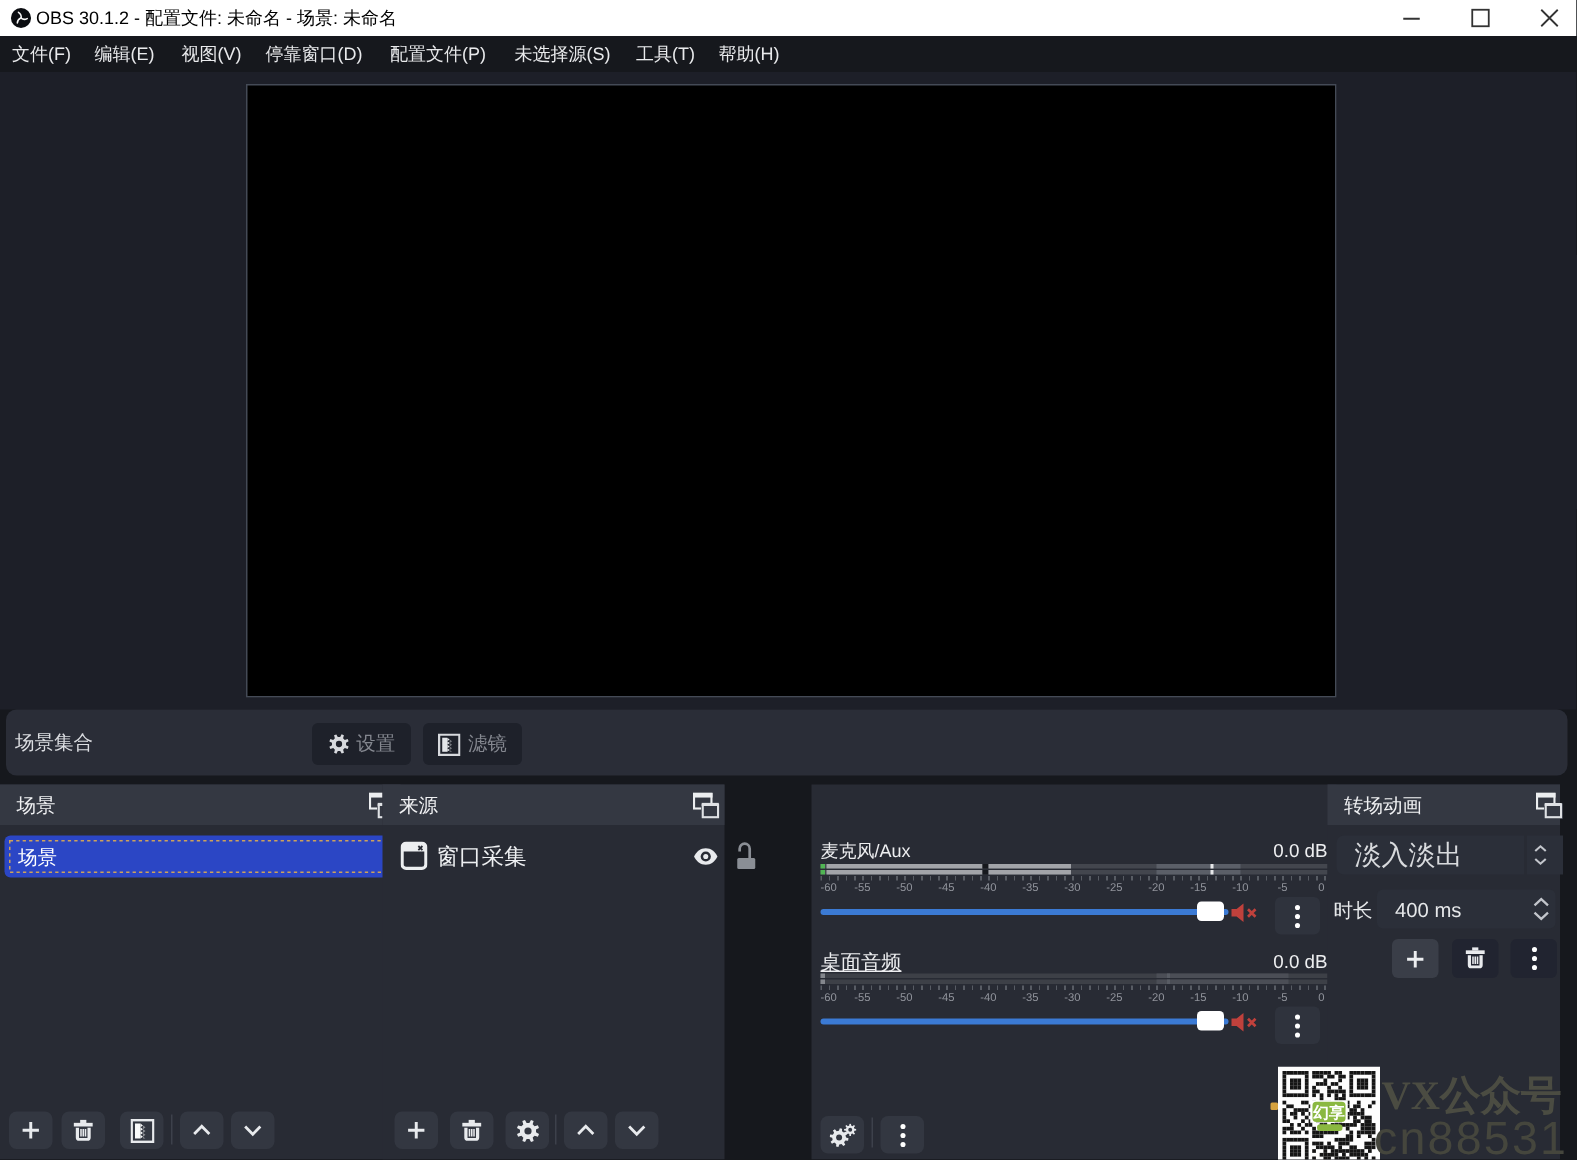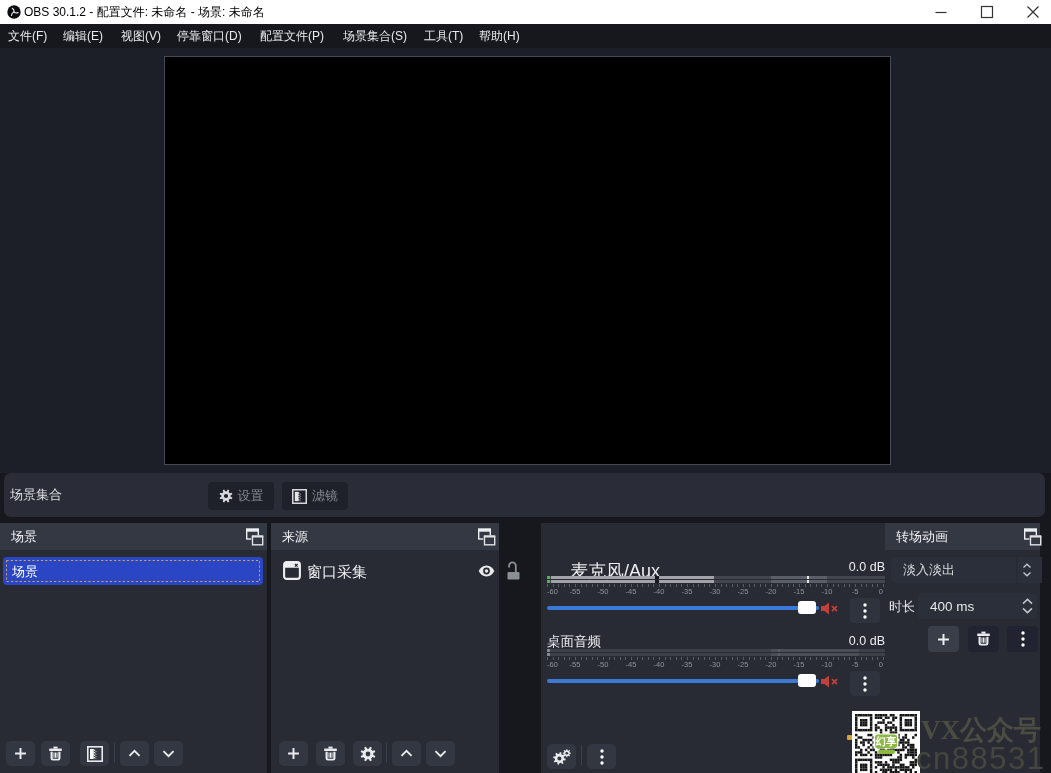--- a/index.html
+++ b/index.html
@@ -54,21 +54,21 @@
 <svg class="abs" style="left:1026px;top:5px" width="14" height="14" viewBox="0 0 14 14">
   <path d="M1.5 1.5l11 11M12.5 1.5l-11 11" stroke="#333" stroke-width="1.2" fill="none"></path>
 </svg>
 
 <div class="abs" id="menubar"></div>
 <div class="mi" style="left:8px">文件(F)</div>
 <div class="mi" style="left:63px">编辑(E)</div>
 <div class="mi" style="left:121px">视图(V)</div>
 <div class="mi" style="left:177px">停靠窗口(D)</div>
 <div class="mi" style="left:260px">配置文件(P)</div>
-<div class="mi" style="left:343px">场景集合(S)</div>
+<div class="mi" style="left:343px">未选择源(S)</div>
 <div class="mi" style="left:424px">工具(T)</div>
 <div class="mi" style="left:479px">帮助(H)</div>
 
 <div class="abs" id="central"></div>
 <div class="abs" id="canvas"></div>
 
 <div class="abs" id="ctxbar"></div>
 <div class="abs" id="ctxlabel">场景集合</div>
 <div class="ctxbtn" style="left:208px;width:66px">
   <svg width="14" height="14" viewBox="0 0 16 16">
@@ -131,21 +131,21 @@
         <path d="M2.6 10.6L8 5.2l5.4 5.4" fill="none" stroke="#e8eaed" stroke-width="2"></path>
       </svg>
     </div>
   <div class="tbtn" style="left:154px">
       <svg width="15" height="15" viewBox="0 0 16 16">
         <path d="M2.6 5.4L8 10.8l5.4-5.4" fill="none" stroke="#e8eaed" stroke-width="2"></path>
       </svg>
     </div>
 </div>
 
-<div class="dock" id="dock-sources" style="left:271px;width:228px">
+<div class="dock" id="dock-sources" style="left:255px;width:228px">
   <div class="dhead">
       <div class="dtitle">来源</div>
     <svg class="dfloat" style="right:3px;top:5px" width="18" height="18" viewBox="0 0 18 18">
         <rect x="0.7" y="1.2" width="11.6" height="9.8" fill="none" stroke="#eceef0" stroke-width="1.4"></rect>
         <rect x="0" y="0.6" width="13" height="3.1" fill="#eceef0"></rect>
         <rect x="5.4" y="7.4" width="12.6" height="10.6" fill="#343842"></rect>
         <path d="M5.8 8.3h11.4" stroke="#dfe1e4" stroke-width="2.1"></path>
         <rect x="6.5" y="8.6" width="10.2" height="8.2" fill="none" stroke="#dfe1e4" stroke-width="1.4"></rect>
       </svg>
   </div>
@@ -191,21 +191,21 @@
       </svg>
     </div>
   <div class="tbtn" style="left:155px">
       <svg width="15" height="15" viewBox="0 0 16 16">
         <path d="M2.6 5.4L8 10.8l5.4-5.4" fill="none" stroke="#e8eaed" stroke-width="2"></path>
       </svg>
     </div>
 </div>
 
 <div class="dock" id="dock-mixer" style="left:541px;width:350px">
-<div class="abs" style="left:6px;top:36px;font-size:18px;color:#edeef0;margin-left:23px;">麦克风/Aux</div>
+<div class="abs" style="left:6px;top:36px;font-size:12px;color:#edeef0;">麦克风/Aux</div>
     <div class="abs" style="right:6px;top:37px;font-size:12.5px;color:#edeef0;">0.0 dB</div>
     <div class="abs" style="left:6px;top:53px;width:338px;height:7px;">
       <i class="abs" style="left:0;top:0px;width:338px;height:3px;background:#43464e;"></i>
       <i class="abs" style="left:0;top:0px;width:3px;height:3px;background:#50b454"></i>
       <i class="abs" style="left:4px;top:0px;width:104px;height:3px;background:#a2a4a9"></i>
       <i class="abs" style="left:108px;top:0px;width:4px;height:3px;background:#16181d"></i>
       <i class="abs" style="left:112px;top:0px;width:55px;height:3px;background:#a2a4a9"></i>
       <i class="abs" style="left:224px;top:0px;width:56px;height:3px;background:#5b5f68"></i>
       <i class="abs" style="left:260px;top:0px;width:2px;height:3px;background:#e6e7e9"></i>
       <i class="abs" style="left:0;top:4px;width:338px;height:3px;background:#43464e;"></i>
@@ -238,21 +238,21 @@
       <path d="M1 5v5h3.4L9 13.6V1.4L4.4 5z" fill="#c0413c"></path>
       <path d="M12 5.2l5 5m0-5l-5 5" stroke="#c0413c" stroke-width="1.8" fill="none"></path>
     </svg>
     <div class="abs dotbtn" style="left:309px;top:75px;">
       <svg width="4" height="16" viewBox="0 0 4 16">
         <circle cx="2" cy="2" r="1.7" fill="#fff"></circle>
         <circle cx="2" cy="8" r="1.7" fill="#fff"></circle>
         <circle cx="2" cy="14" r="1.7" fill="#fff"></circle>
       </svg>
     </div>
-    <div class="abs" style="left:6px;top:110px;font-size:13.5px;color:#edeef0;">桌面音频</div>
+    <div class="abs" style="left:6px;top:110px;font-size:13.5px;color:#edeef0;text-decoration:underline;">桌面音频</div>
     <div class="abs" style="right:6px;top:111px;font-size:12.5px;color:#edeef0;">0.0 dB</div>
     <div class="abs" style="left:6px;top:126px;width:338px;height:7px;">
       <i class="abs" style="left:0;top:0px;width:338px;height:3px;background:#3d4047;"></i>
       <i class="abs" style="left:0;top:0px;width:3px;height:3px;background:#84878d"></i>
       <i class="abs" style="left:224px;top:0px;width:88px;height:3px;background:#4b4e56"></i>
       <i class="abs" style="left:231px;top:0px;width:2px;height:3px;background:#585c64"></i>
       <i class="abs" style="left:0;top:4px;width:338px;height:3px;background:#3d4047;"></i>
       <i class="abs" style="left:0;top:4px;width:3px;height:3px;background:#84878d"></i>
       <i class="abs" style="left:224px;top:4px;width:88px;height:3px;background:#4b4e56"></i>
       <i class="abs" style="left:231px;top:4px;width:2px;height:3px;background:#585c64"></i>
@@ -309,21 +309,21 @@
       <div class="dtitle">转场动画</div>
     <svg class="dfloat" style="left:139px;top:5px" width="18" height="18" viewBox="0 0 18 18">
         <rect x="0.7" y="1.2" width="11.6" height="9.8" fill="none" stroke="#eceef0" stroke-width="1.4"></rect>
         <rect x="0" y="0.6" width="13" height="3.1" fill="#eceef0"></rect>
         <rect x="5.4" y="7.4" width="12.6" height="10.6" fill="#343842"></rect>
         <path d="M5.8 8.3h11.4" stroke="#dfe1e4" stroke-width="2.1"></path>
         <rect x="6.5" y="8.6" width="10.2" height="8.2" fill="none" stroke="#dfe1e4" stroke-width="1.4"></rect>
       </svg>
   </div>
 <div class="abs" style="left:6px;top:34px;width:125px;height:26px;background:#2b2f39;border-radius:5px 0 0 5px;">
-      <div class="abs" style="left:12px;top:0;height:26px;line-height:27px;font-size:13px;color:#d8dadd;font-family:Liberation Mono, monospace;">淡入淡出</div>
+      <div class="abs" style="left:12px;top:0;height:26px;line-height:27px;font-size:18px;color:#d8dadd;">淡入淡出</div>
     </div>
     <div class="abs" style="left:133px;top:34px;width:24px;height:26px;background:#2b2f39;">
       <svg class="abs" style="left:4px;top:6px" width="10" height="14" viewBox="0 0 10 14">
         <path d="M1.5 4.4L5 1.2 8.5 4.4" fill="none" stroke="#c2c5cb" stroke-width="1.4"></path>
         <path d="M1.5 9.6L5 12.8 8.5 9.6" fill="none" stroke="#c2c5cb" stroke-width="1.4"></path>
       </svg>
     </div>
     <div class="abs" style="left:4px;top:70px;height:26px;line-height:27px;font-size:13px;color:#e6e8ea;">时长</div>
     <div class="abs" style="left:33px;top:70px;width:119px;height:26px;background:#2b2f39;border-radius:4px;">
       <div class="abs" style="left:12px;top:0;height:26px;line-height:27px;font-size:13.5px;color:#e6e8ea;">400 ms</div>

